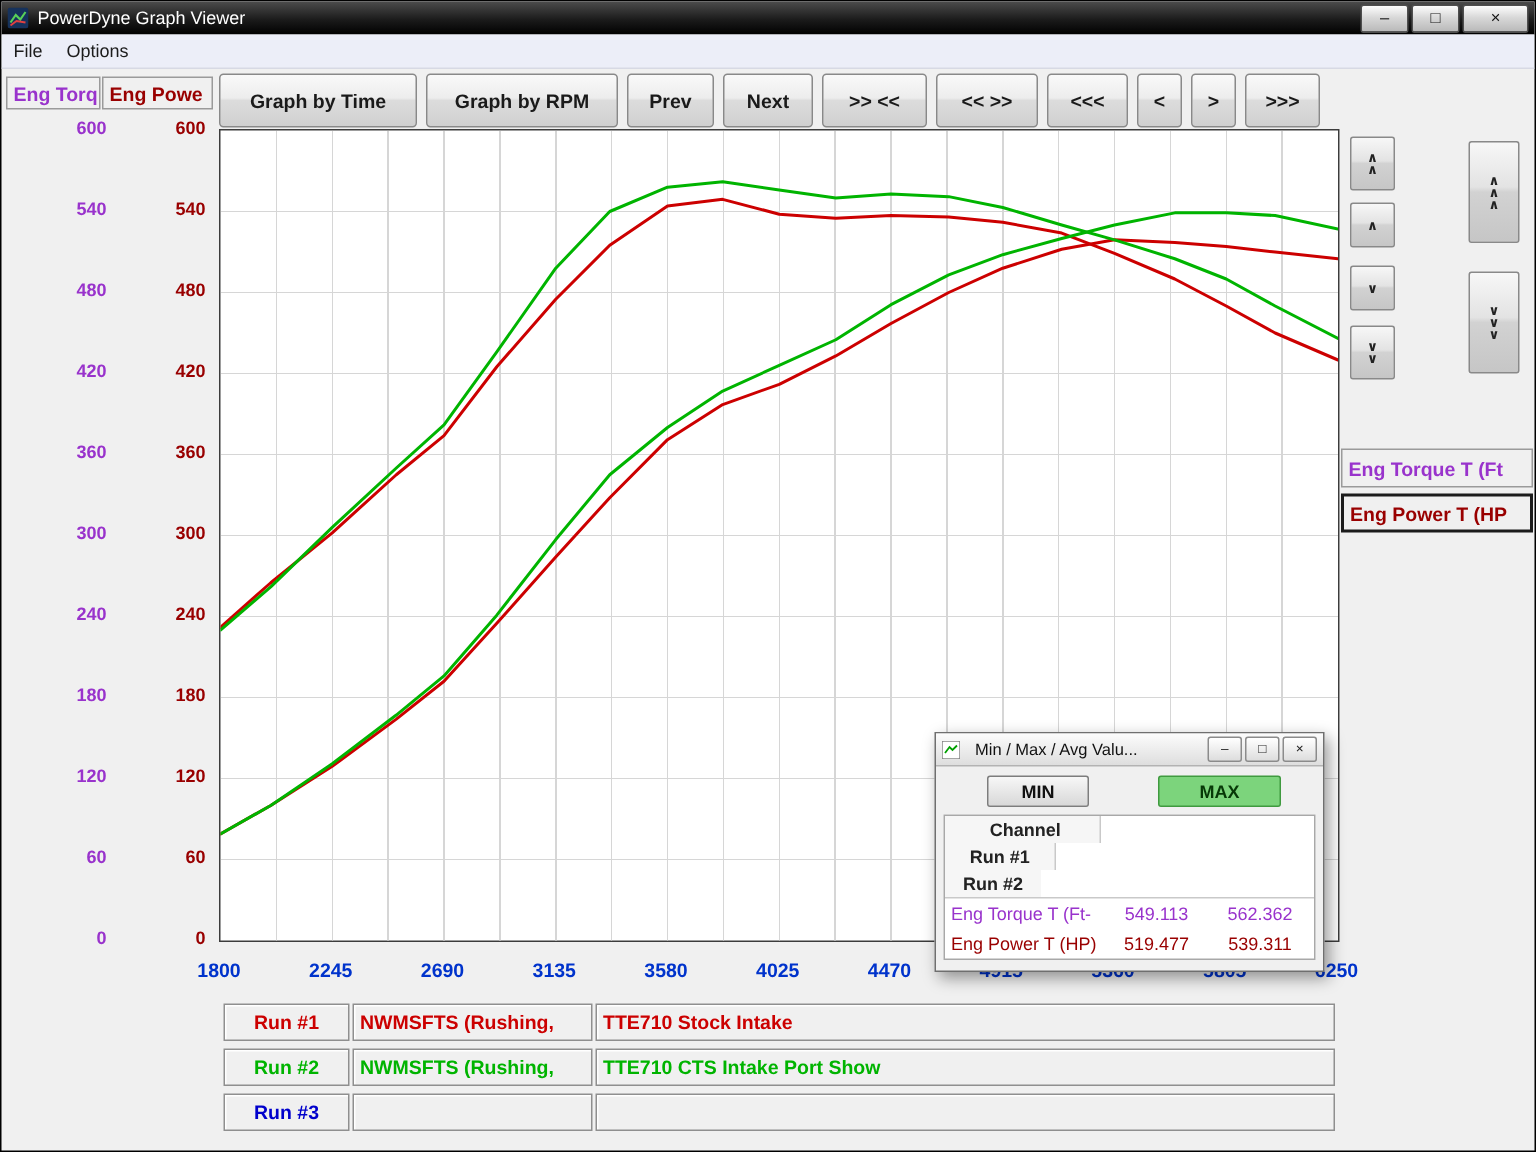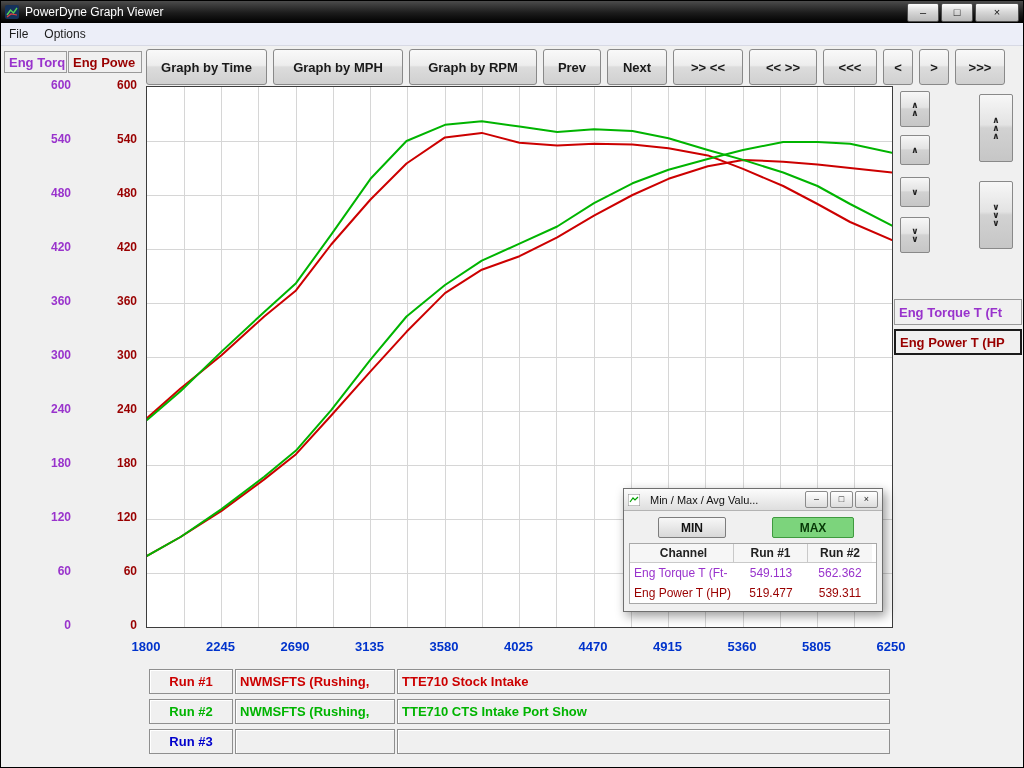--- a/index.html
+++ b/index.html
@@ -62,21 +62,21 @@
   .mmbtn{width:21px;height:15px;border:1px solid #8b8b8b;border-radius:2px;
     background:linear-gradient(#fff,#ddd);font-size:9px;color:#222;
     display:flex;align-items:center;justify-content:center;line-height:1;}
   .mm-body{padding:6px 5px 7px 5px;}
   .mm-row{display:flex;margin-bottom:5px;justify-content:center;}
   .mm-min,.mm-max{height:21px;box-sizing:border-box;border:1px solid #7d7d7d;border-radius:2px;
     font-size:12px;font-weight:bold;font-family:inherit;display:flex;align-items:center;justify-content:center;padding:0;}
   .mm-min{width:68px;margin-left:6px;background:linear-gradient(#f7f7f7,#d8d8d8);color:#111;}
   .mm-max{width:82px;margin-left:46px;background:var(--maxbg);border-color:#3f9a3f;color:#073807;}
   .mm-table{background:#fff;border:1px solid #a8a8a8;font-size:12px;}
-  .mm-thead{display:flex;border-bottom:1px solid #c9c9c9;}
+  .mm-thead{display:flex;border-bottom:1px solid #c9c9c9;flex-direction:column;}
   .mm-th{box-sizing:border-box;border-right:1px solid #c9c9c9;background:#f6f6f6;
     font-weight:bold;color:#222;text-align:center;padding:2px 0;}
   .mm-tr{display:flex;align-items:center;height:20px;}
   .mm-td{box-sizing:border-box;white-space:nowrap;overflow:hidden;}
   .c1{width:104px;padding-left:4px;} .c2{width:74px;text-align:center;} .c3{width:64px;text-align:center;}
   .mm-tr.rowt .mm-td{color:var(--torq);} .mm-tr.rowp .mm-td{color:var(--pow);}
   
   .box{position:absolute;height:25px;box-sizing:border-box;background:#f0f0f0;
     border:1px solid #8f8f8f;box-shadow:inset 1px 1px 0 #ffffff;
     display:flex;align-items:center;font-size:13px;font-weight:bold;white-space:nowrap;overflow:hidden;}
@@ -112,22 +112,21 @@
 
   <div class="menubar">
     <span class="menu-item">File</span>
     <span class="menu-item">Options</span>
   </div>
 
   <div class="axis-tab" id="tab-torque">Eng Torq</div>
   <div class="axis-tab" id="tab-power">Eng Powe</div>
 
   <div id="toolbar">
-      <div class="tb-btn" style="width: 121px;">Graph by Time</div>
-      <div class="tb-btn" style="width: 130px;">Graph by MPH</div>
+      <div class="tb-btn" style="width: 132px;">Graph by Time</div>
       <div class="tb-btn" style="width: 128px;">Graph by RPM</div>
       <div class="tb-btn" style="width: 58px;">Prev</div>
       <div class="tb-btn" style="width: 60px;">Next</div>
       <div class="tb-btn" style="width: 70px;">&gt;&gt; &lt;&lt;</div>
       <div class="tb-btn" style="width: 68px;">&lt;&lt; &gt;&gt;</div>
       <div class="tb-btn" style="width: 54px;">&lt;&lt;&lt;</div>
       <div class="tb-btn" style="width: 30px;">&lt;</div>
       <div class="tb-btn" style="width: 30px;">&gt;</div>
       <div class="tb-btn" style="width: 50px;">&gt;&gt;&gt;</div>
     </div>

